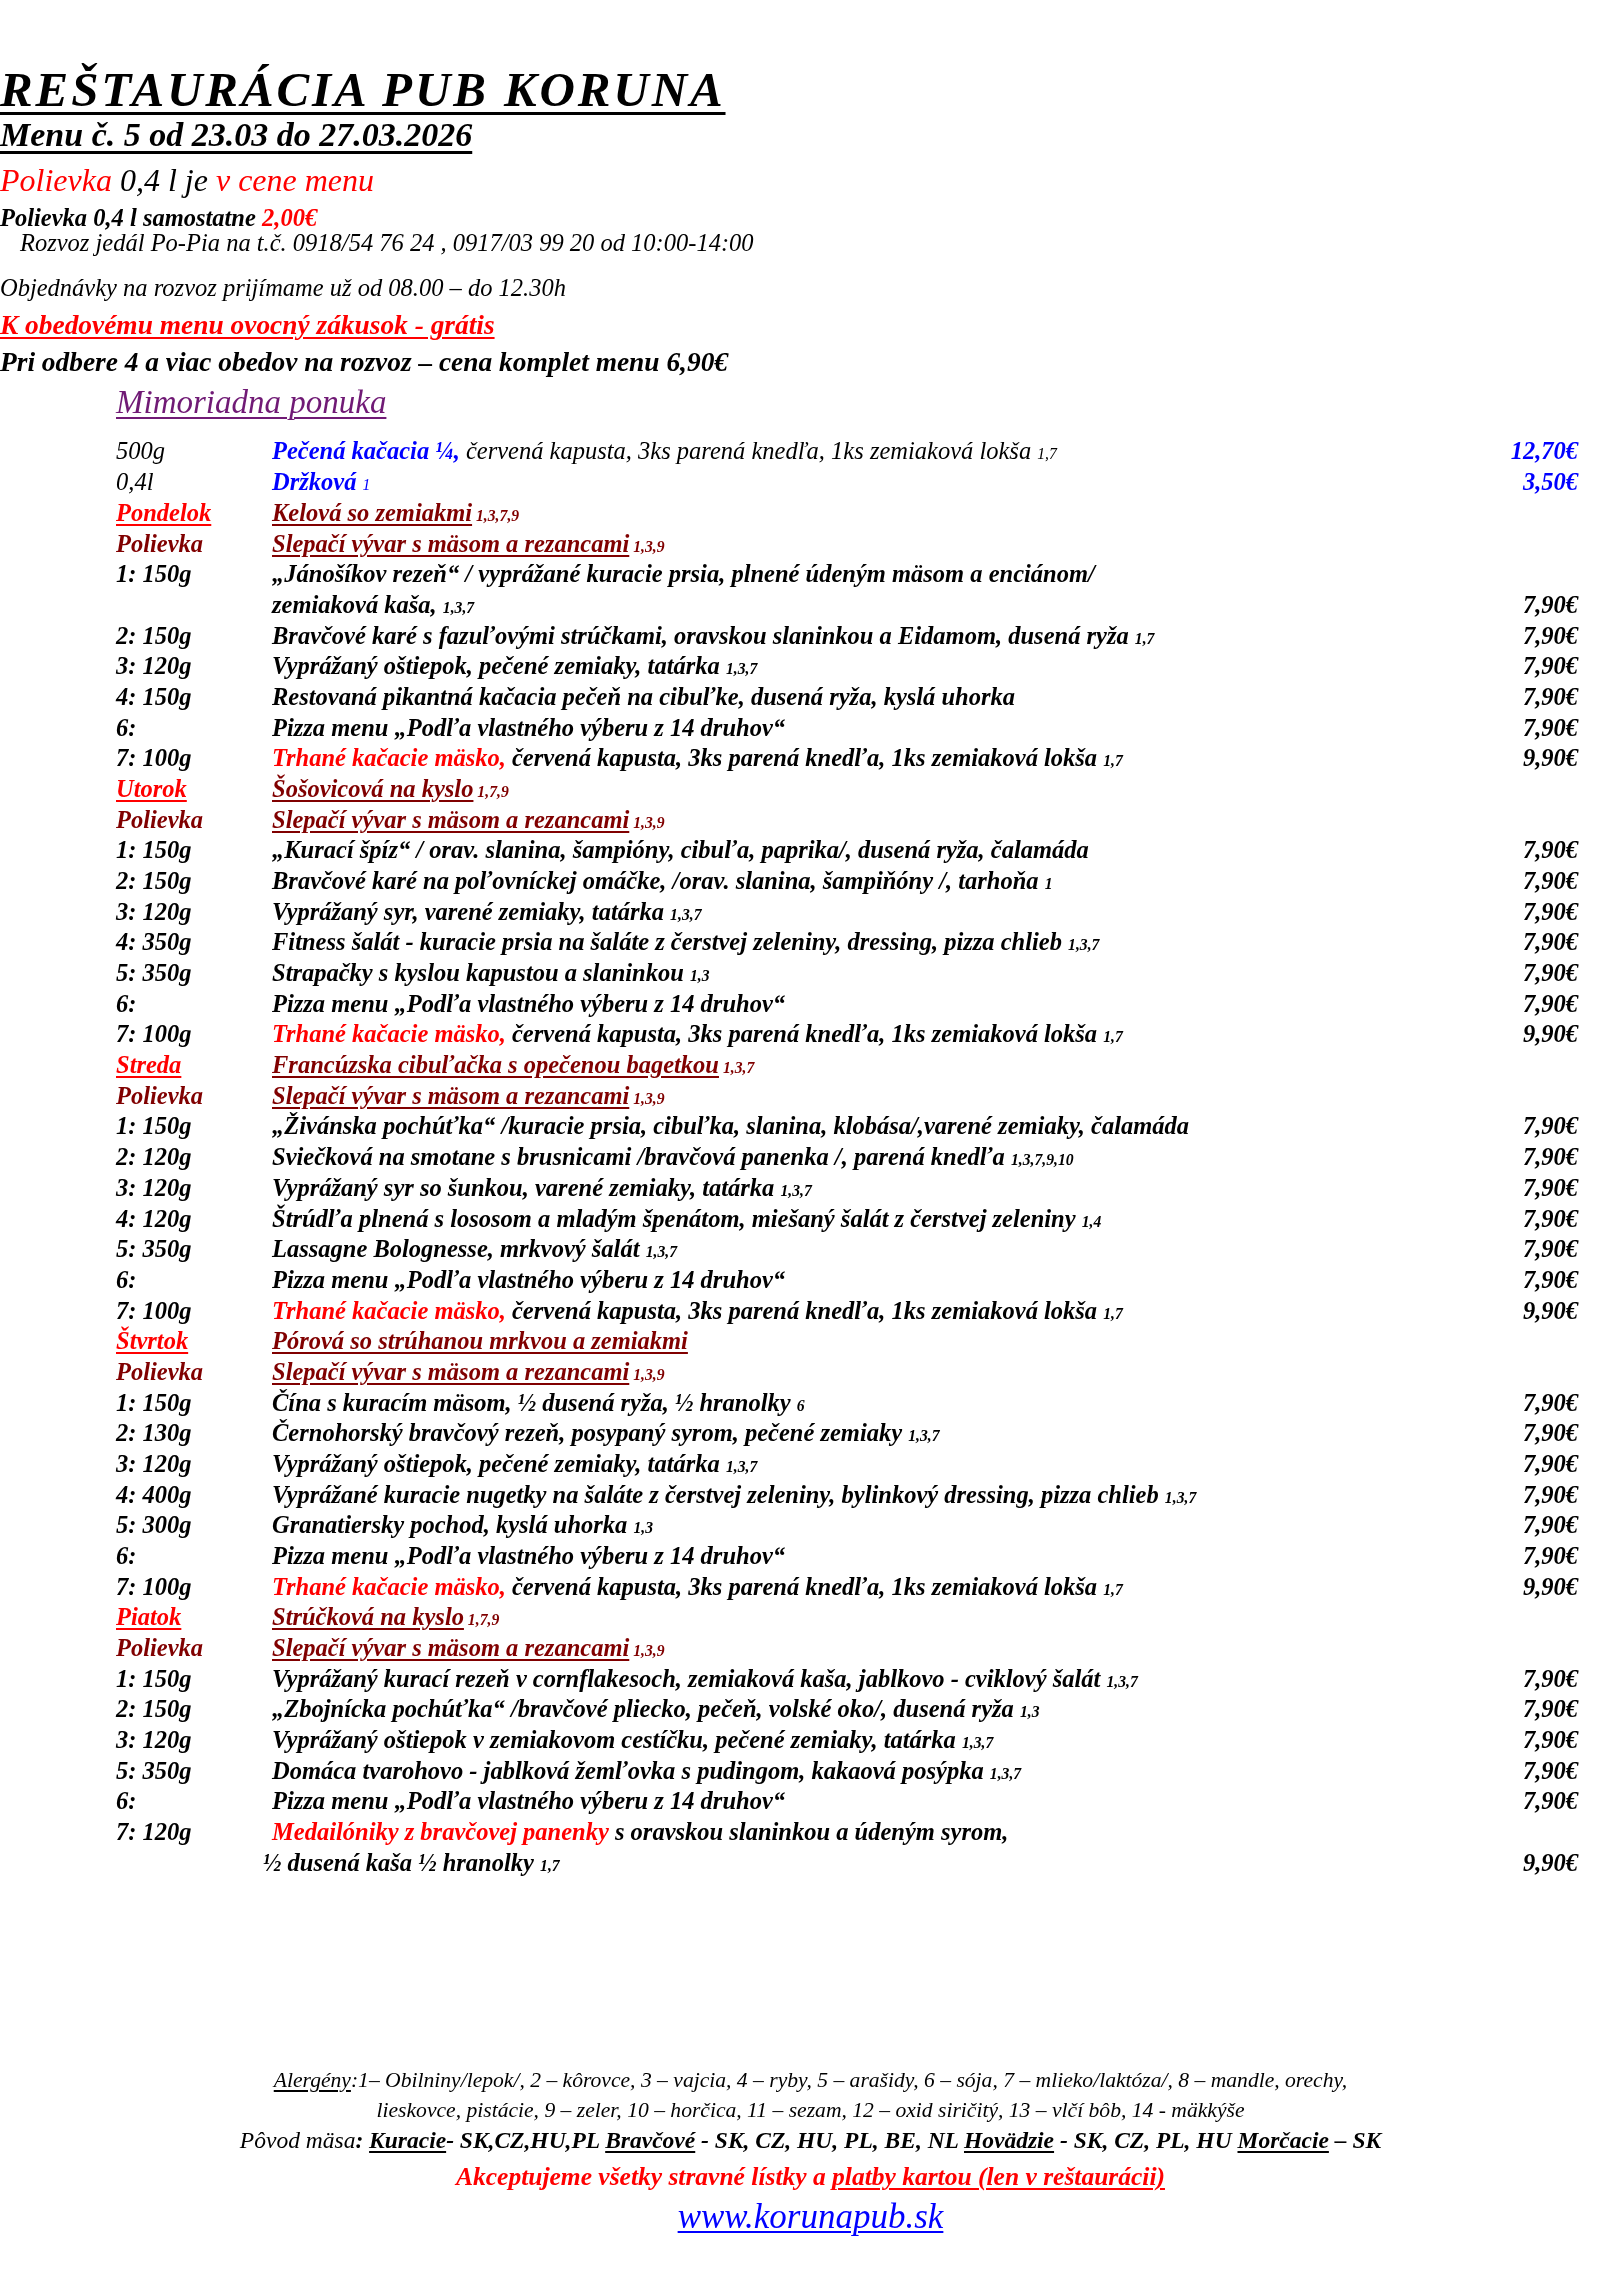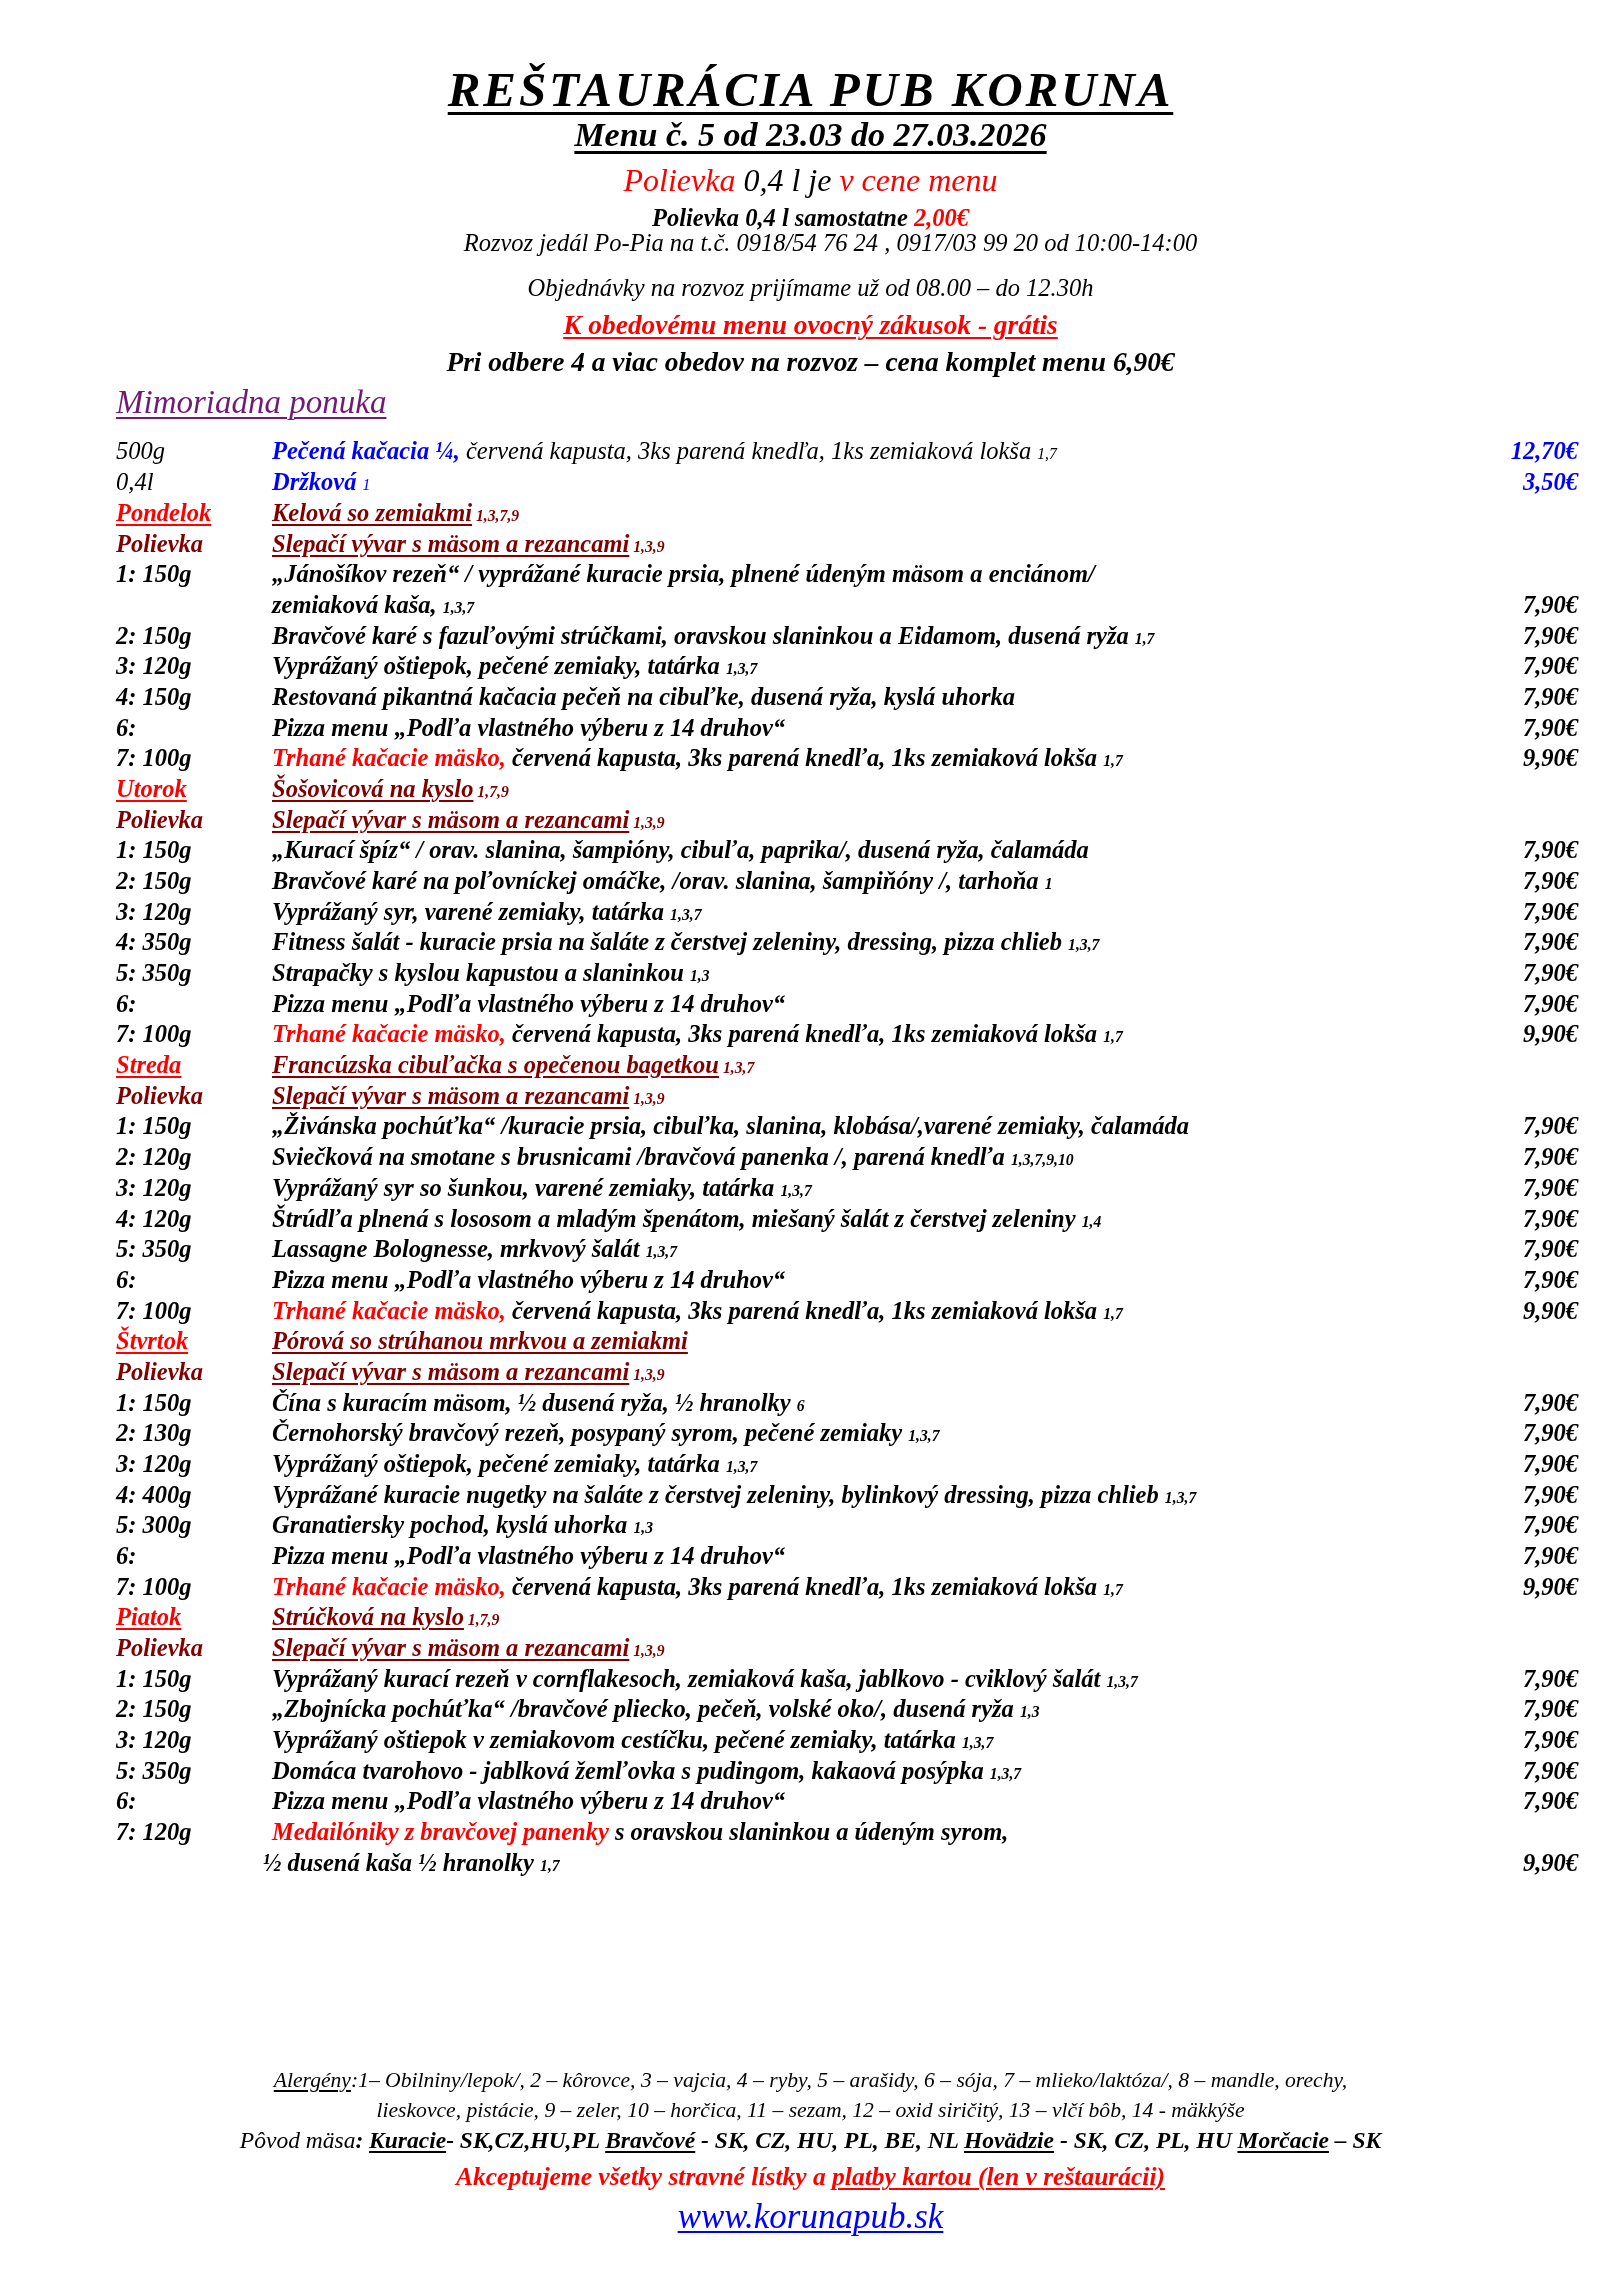--- a/index.html
+++ b/index.html
@@ -1,19 +1,19 @@
 <!DOCTYPE html>
 <html><head>
 <meta charset="utf-8">
 <style>
   html, body { margin:0; padding:0; background:#ffffff; }
   body { width:1621px; height:2293px; position:relative; overflow:hidden;
          font-family:"Liberation Serif", "DejaVu Serif", serif; color:#000; }
   .page { position:absolute; left:0; top:0; width:1621px; }
-  .center { position:absolute; left:0; width:1621px; text-align:center; font-style:italic; }
+  .center { position:absolute; left:0; width:1621px; text-align:left; font-style:italic; }
   .title { top:61px; font-size:49px; font-weight:bold; letter-spacing:2.9px; }
   .title span { text-decoration:underline; text-decoration-thickness:2.9px; text-underline-offset:5.9px; }
   .subtitle { top:116px; font-size:34px; font-weight:bold; }
   .subtitle span { text-decoration:underline; text-decoration-thickness:2.9px; text-underline-offset:4.9px; }
   .soup-note { top:162px; font-size:32px;font-style:italic; }
   .red { color:#ff0000; }
   .blue { color:#0000ff; }
   .dred { color:#800000; }
   .soup-price { top:204px; font-size:24.5px; font-weight:bold; }
   .delivery { top:229px; font-size:24.5px;padding-left:20px; }

